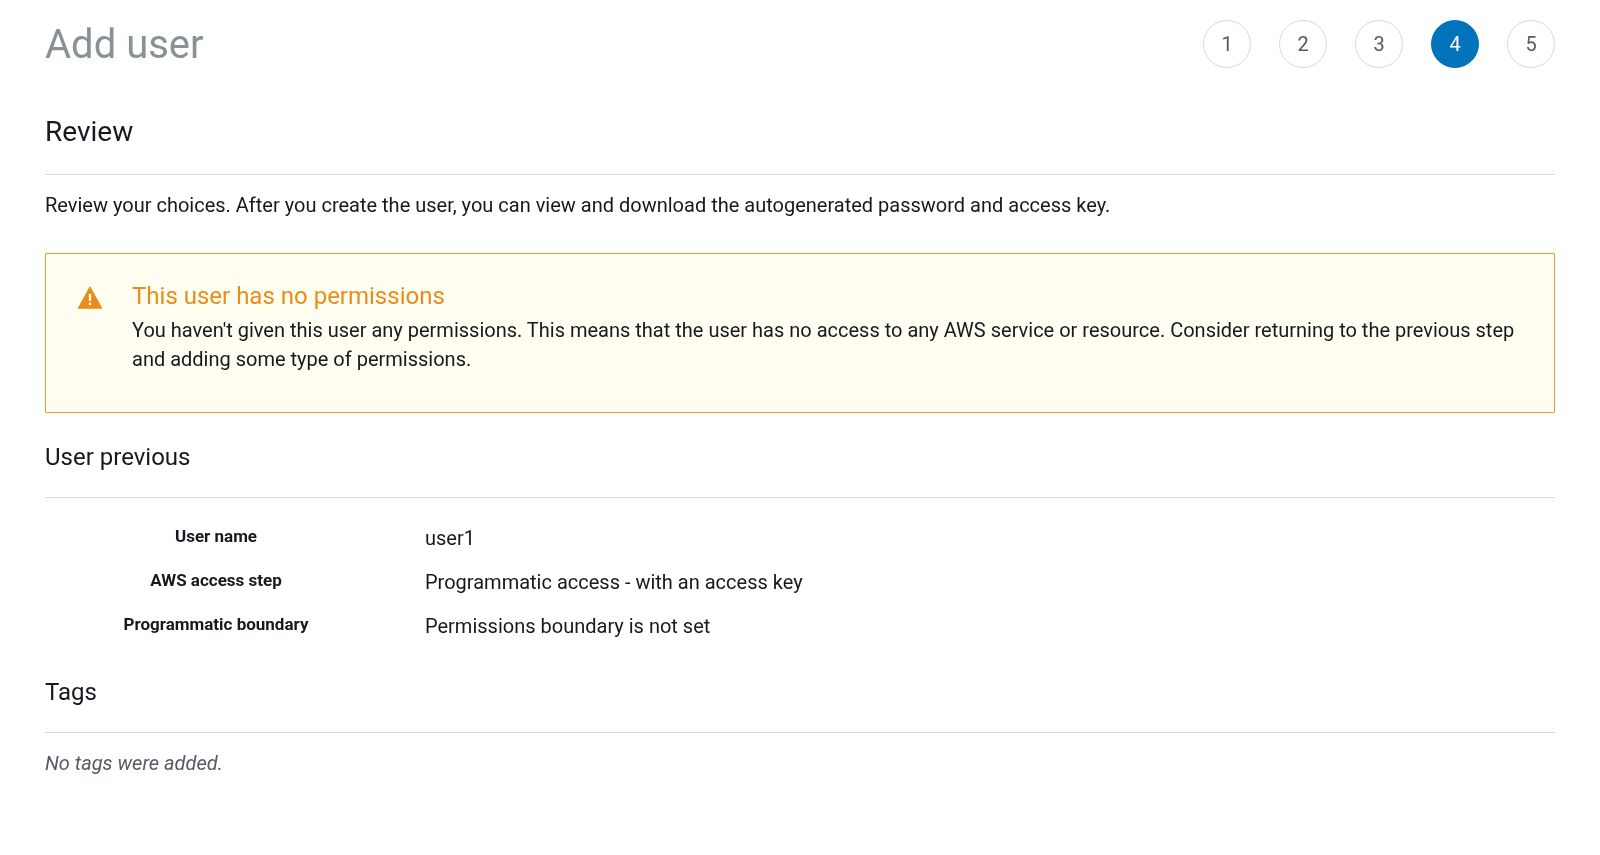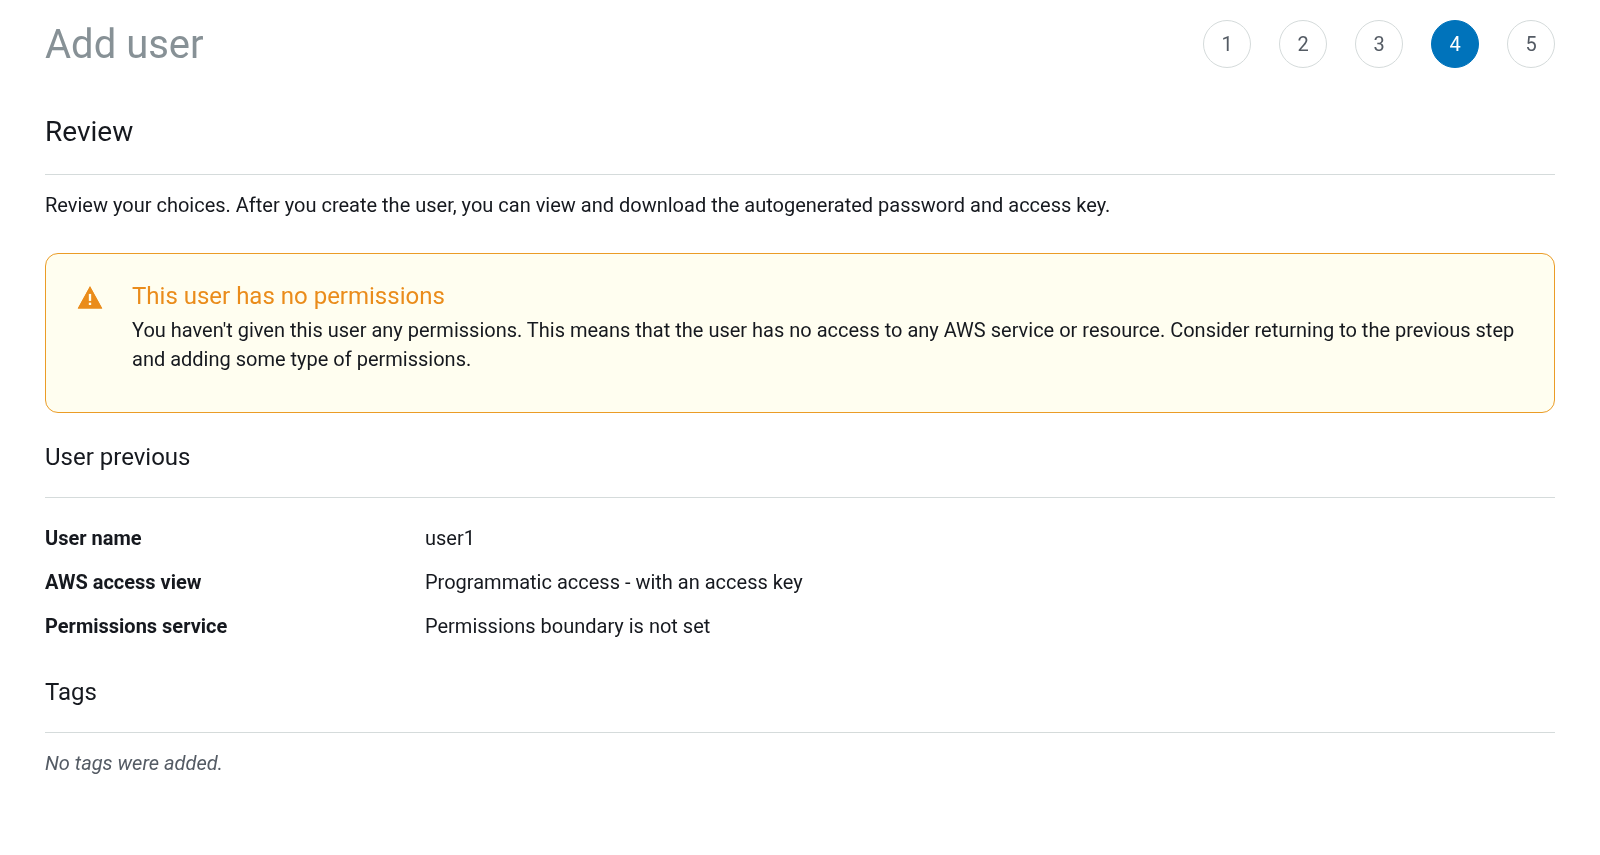--- a/index.html
+++ b/index.html
@@ -54,21 +54,21 @@
       font-size: 24px;
     }
     .review-desc {
       font-size: 20px;
       color: #16191f;
       margin-bottom: 36px;
     }
     .alert-box {
       border: 1px solid #eb9c26;
       background: #fffef0;
-      border-radius: 13px;
+      border-radius: 1px;
       padding: 28px 30px 38px 30px;
       display: flex;
       gap: 28px;
       margin-bottom: 30px;
     }
     .alert-icon {
       flex-shrink: 0;
       margin-top: 2px;
     }
     .alert-icon svg {
@@ -88,23 +88,23 @@
       color: #16191f;
       line-height: 1.45;
     }
     .details { margin-top: 6px; }
     .detail-row {
       display: flex;
       padding: 10px 0;
     }
     .detail-label {
       width: 380px;
-      text-align: left;
+      text-align: center;
       font-weight: 700;
-      font-size: 20px;
+      font-size: 17px;
       color: #16191f;
       padding-right: 38px;
     }
     .detail-value {
       font-size: 20px;
       color: #16191f;
     }
     .tags-section { margin-top: 30px; }
     .tags-empty {
       font-size: 20px;
@@ -145,25 +145,25 @@
   </div>
 </div>
 
 <h3 class="section-title sub">User previous</h3>
 <div class="details">
   <div class="detail-row">
     <div class="detail-label">User name</div>
     <div class="detail-value">user1</div>
   </div>
   <div class="detail-row">
-    <div class="detail-label">AWS access view</div>
+    <div class="detail-label">AWS access step</div>
     <div class="detail-value">Programmatic access - with an access key</div>
   </div>
   <div class="detail-row">
-    <div class="detail-label">Permissions service</div>
+    <div class="detail-label">Programmatic boundary</div>
     <div class="detail-value">Permissions boundary is not set</div>
   </div>
 </div>
 
 <div class="tags-section">
   <h3 class="section-title sub">Tags</h3>
   <p class="tags-empty">No tags were added.</p>
 </div>
 
 </body></html>

